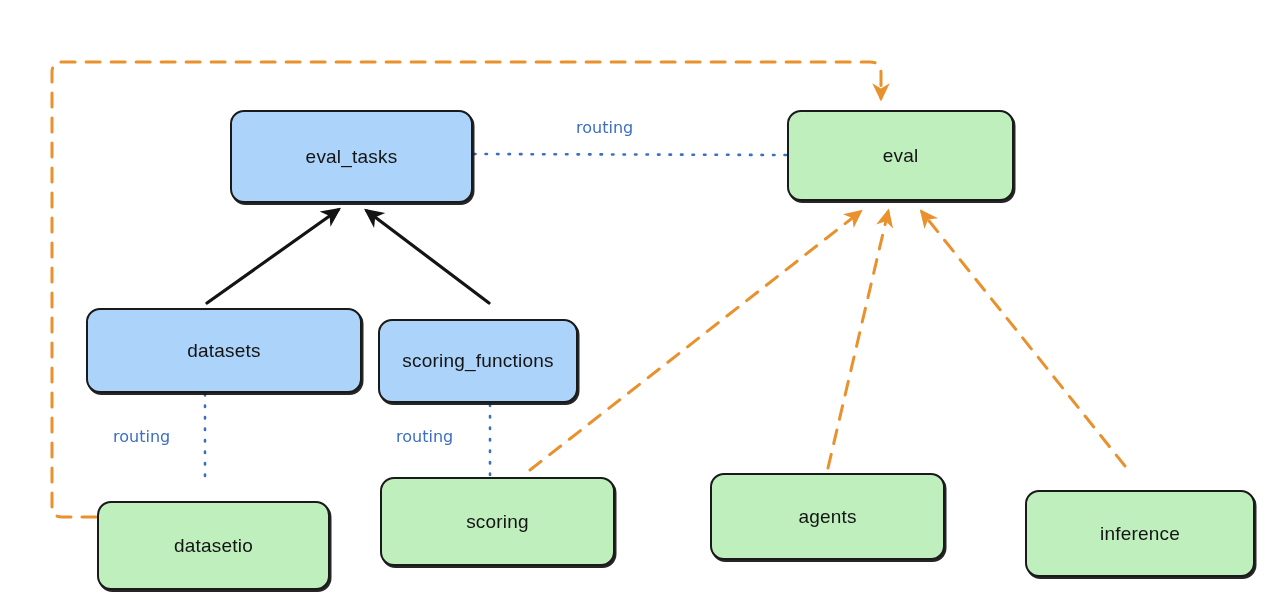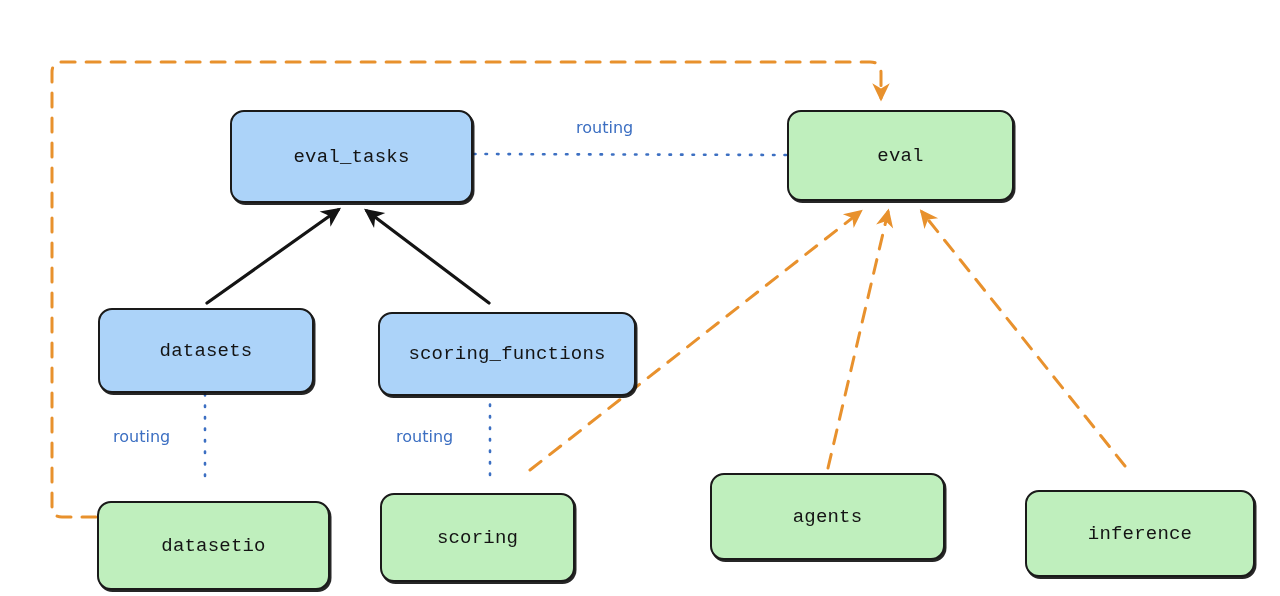--- a/index.html
+++ b/index.html
@@ -29,21 +29,21 @@
   }
   .node {
     position: absolute;
     box-sizing: border-box;
     border: 2.6px solid #1a1a1a;
     border-radius: 14px;
     display: flex;
     align-items: center;
     justify-content: center;
     text-align: center;
-    font-family: Liberation Mono, monospace;
+    font-family: Liberation Sans, sans-serif;
     font-size: 19px;
     color: #141414;
     letter-spacing: 0.2px;
     box-shadow: 1.5px 2px 0 rgba(20,20,20,0.92);
   }
   .node.blue  { background: #ACD3F9; }
   .node.green { background: #BFEFBD; }
 
   .edge-label {
     position: absolute;
@@ -88,33 +88,33 @@
   </svg>
 
   <div class="node blue" style="left:230px; top:110px; width:243px; height:93px;">
     <span>eval_tasks</span>
   </div>
 
   <div class="node green" style="left:787px; top:110px; width:227px; height:91px;">
     <span>eval</span>
   </div>
 
-  <div class="node blue" style="left:98px; top:308px; width:216px; height:85px;">
+  <div class="node blue" style="left:86px; top:308px; width:276px; height:85px;">
     <span>datasets</span>
   </div>
 
-  <div class="node blue" style="left:378px; top:312px; width:258px; height:84px;text-align:right;">
+  <div class="node blue" style="left:378px; top:319px; width:200px; height:84px;text-align:right;">
     <span>scoring_functions</span>
   </div>
 
   <div class="node green" style="left:97px; top:477px; width:233px; height:89px;margin-top:24px;">
     <span>datasetio</span>
   </div>
 
-  <div class="node green" style="left:380px; top:493px; width:195px; height:89px;">
+  <div class="node green" style="left:380px; top:477px; width:235px; height:89px;">
     <span>scoring</span>
   </div>
 
   <div class="node green" style="left:710px; top:473px; width:235px; height:87px;text-align:right;">
     <span>agents</span>
   </div>
 
   <div class="node green" style="left:1025px; top:470px; width:230px; height:87px;margin-top:20px;">
     <span>inference</span>
   </div>

